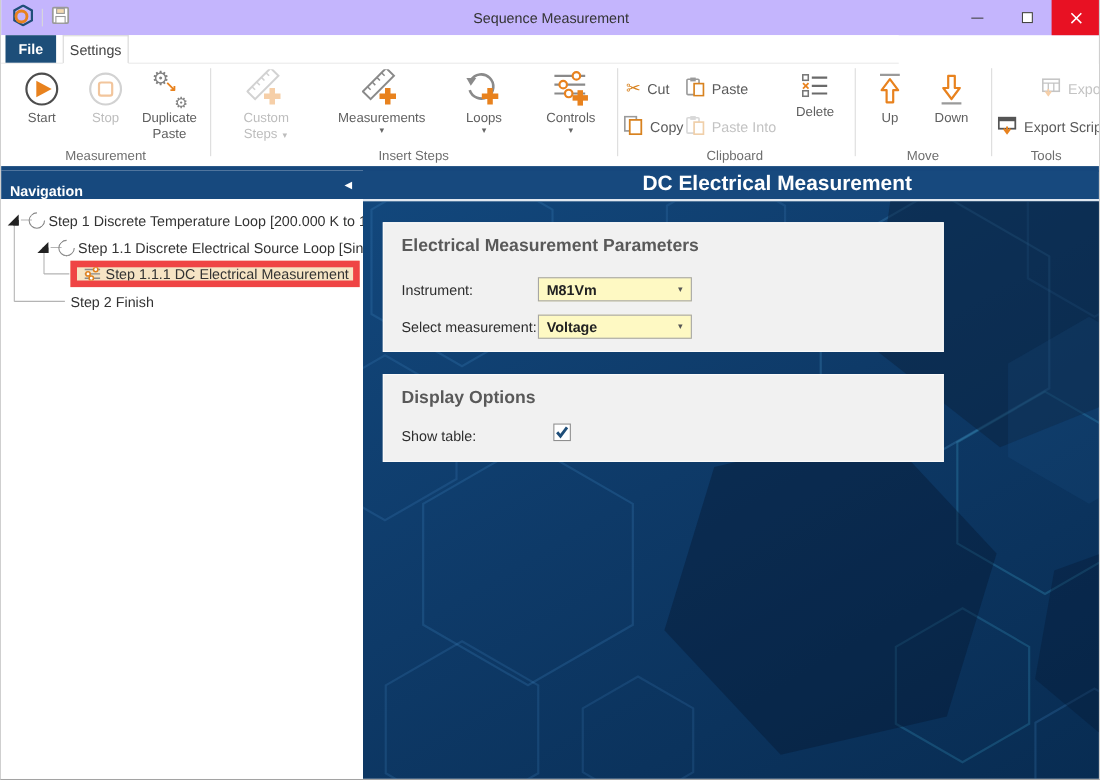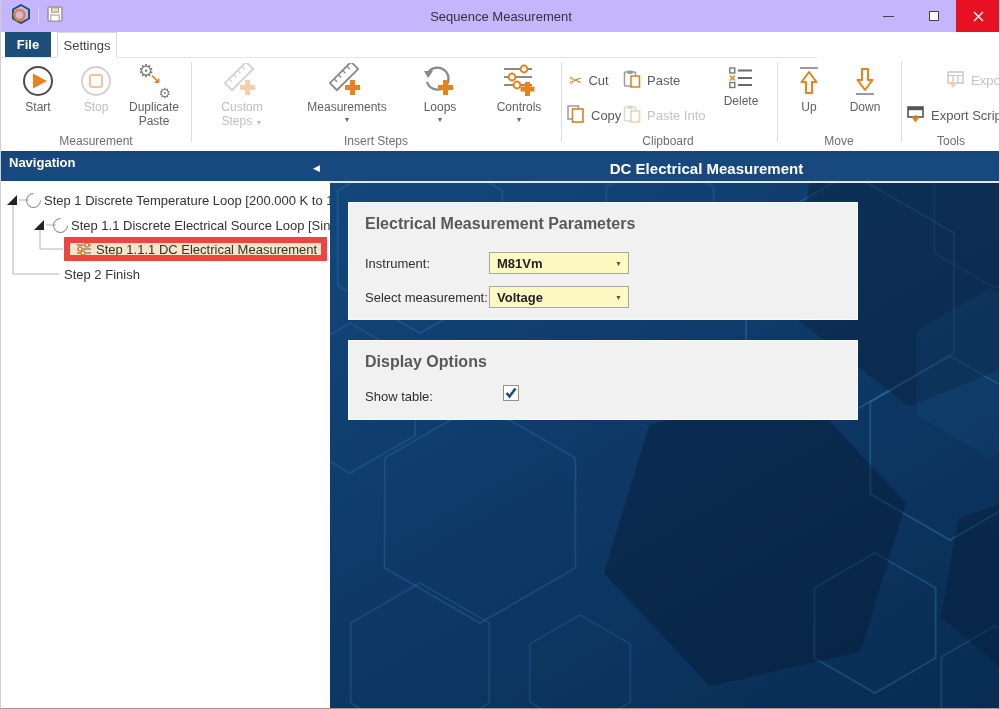--- a/index.html
+++ b/index.html
@@ -43,37 +43,37 @@
   .smallbtn.disabled { color:#c3c3c3; }
   .gearwrap { position:relative; width:36px; height:36px; }
   .gear1 { position:absolute; left:2px; top:-3px; font-size:18px; color:#828282; }
   .gear2 { position:absolute; right:1px; bottom:-2px; font-size:14px; color:#828282; }
   .arrow-se { position:absolute; left:14px; top:8px; font-size:13px; color:#e8821e; font-weight:bold; }
   .scissors { font-size:16px; color:#d8821f; }
 
   
   .navpanel { position:absolute; left:0; top:155px; width:329px; height:554px; background:#fff; }
   .navheader { position:absolute; left:0; top:0; width:329px; height:26px; background:#17497e;
-               display:flex; align-items:flex-start; }
+               display:flex; align-items:flex-end; }
   .navheader .t { font-size:13px; font-weight:bold; color:#fff; margin-left:8px; }
   .nav-collapse { position:absolute; right:10px; top:0; height:26px; display:flex; align-items:center;
                   color:#fff; font-size:9px; }
   .tree { position:absolute; left:0; top:26px; width:329px; height:528px; overflow:hidden; background:#fff; }
   .trow { position:absolute; height:22px; display:flex; align-items:center; font-size:13px; color:#333; white-space:nowrap; }
   .expander { width:0; height:0; border:5px solid transparent; border-right-color:#222; border-bottom-color:#222; }
   .loop-ic { width:15px; height:15px; border:1.5px solid #8a8a8a; border-radius:50%; margin:0 3px 0 9px;
              border-top-color:transparent; transform:rotate(45deg); }
   .selrow { position:absolute; left:63px; right:3px; height:24px; background:#f6e4c4; border:6px solid #ef4444;
             display:flex; align-items:center; font-size:13px; color:#333; white-space:nowrap; overflow:hidden; }
   .treelines { position:absolute; left:0; top:0; }
 
   .mainpanel { position:absolute; left:329px; top:155px; width:671px; height:554px; }
   .mainheader { position:absolute; left:0; top:0; width:671px; height:26px; background:#17497e;
                 display:flex; align-items:center; justify-content:center; }
-  .mainheader .t { font-size:15px; font-weight:bold; color:#fff; margin-left:82px; }
+  .mainheader .t { font-size:19px; font-weight:bold; color:#fff; margin-left:82px; }
   .mainunderline { position:absolute; left:0; top:26px; width:671px; height:2px; background:#dfe7f0; }
   .content { position:absolute; left:0; top:28px; width:671px; height:526px; overflow:hidden;
              background:linear-gradient(150deg,#12477c 0%,#0e3a68 45%,#082c52 100%); }
   #hexlayer { position:absolute; left:0; top:0; }
 
   .card { position:absolute; left:18px; width:510px; background:#f1f1f1; border:1px solid #fafafa; }
   .card1 { top:19px; height:118px; }
   .card2 { top:157px; height:80px; }
   .card .ctitle { position:absolute; left:16px; top:12px; font-size:16px; font-weight:bold; color:#595959; }
   .frow-label { position:absolute; left:16px; font-size:13px; color:#2e2e2e; }

